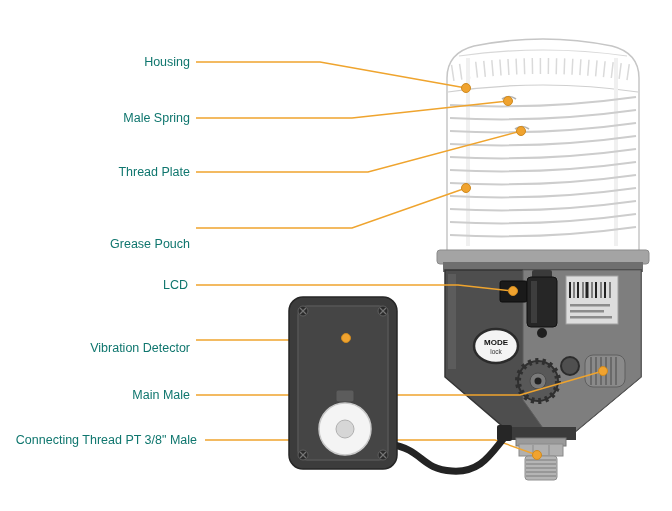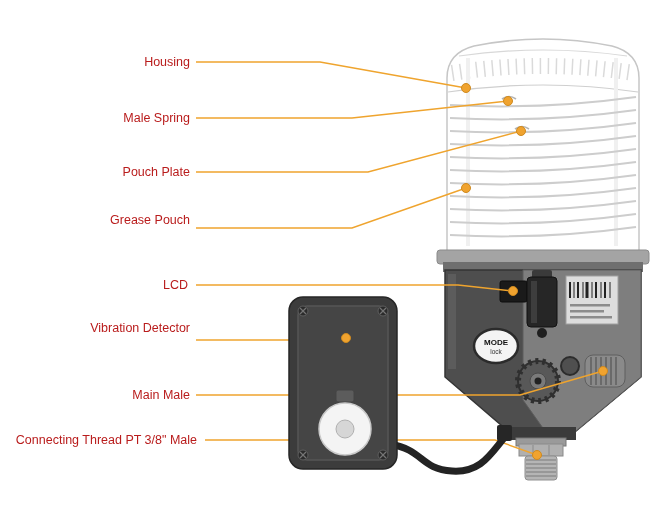--- a/index.html
+++ b/index.html
@@ -9,21 +9,21 @@
     height: 511px;
     background: #ffffff;
     overflow: hidden;
     font-family: "Liberation Sans", sans-serif;
   }
   .stage svg { position: absolute; left: 0; top: 0; }
   .part-label {
     position: absolute;
     transform: translateY(-50%);
     font-size: 12.5px;
-    color: #b91c1c;
+    color: #0f766e;
     white-space: nowrap;
     text-align: right;
   }
   svg text { font-family: "Liberation Sans", sans-serif; }
 </style>
 </head>
 <body>
 
 <div class="stage">
 
@@ -181,20 +181,20 @@
       <circle cx="466" cy="188" r="4.5"></circle>
       <circle cx="513" cy="291" r="4.5"></circle>
       <circle cx="346" cy="338" r="4.5"></circle>
       <circle cx="603" cy="371" r="4.5"></circle>
       <circle cx="537" cy="455" r="4.5"></circle>
     </g>
   </svg>
 
   <div class="part-label" style="top:62px;  right:482px;">Housing</div>
   <div class="part-label" style="top:118px; right:482px;">Male Spring</div>
-  <div class="part-label" style="top:172px; right:482px;">Pouch Plate</div>
-  <div class="part-label" style="top:220px; right:482px;">Grease Pouch</div>
+  <div class="part-label" style="top:172px; right:482px;">Thread Plate</div>
+  <div class="part-label" style="top:244px; right:482px;">Grease Pouch</div>
   <div class="part-label" style="top:285px; right:484px;">LCD</div>
-  <div class="part-label" style="top:328px; right:482px;margin-left:28px;">Vibration Detector</div>
+  <div class="part-label" style="top:348px; right:482px;margin-left:28px;">Vibration Detector</div>
   <div class="part-label" style="top:395px; right:482px;">Main Male</div>
   <div class="part-label" style="top:440px; right:475px;">Connecting Thread PT 3/8" Male</div>
 
 </div>
 
 </body></html>

